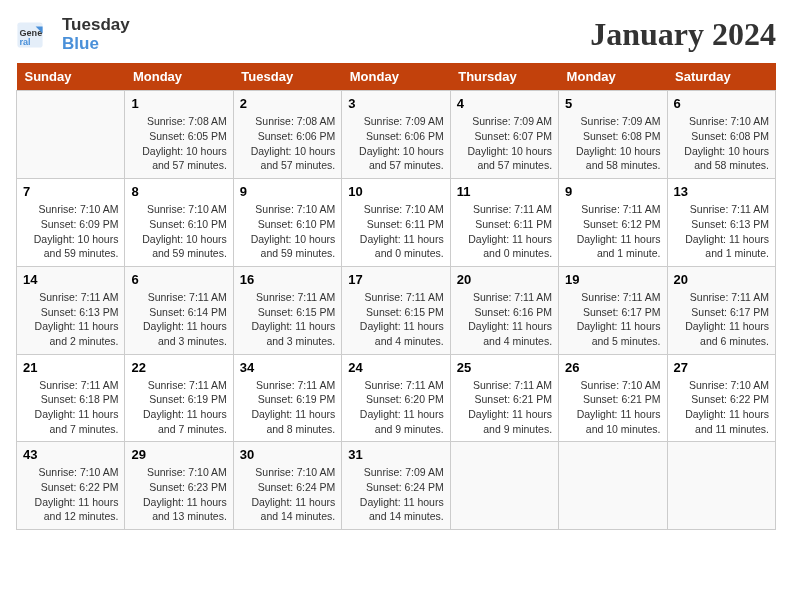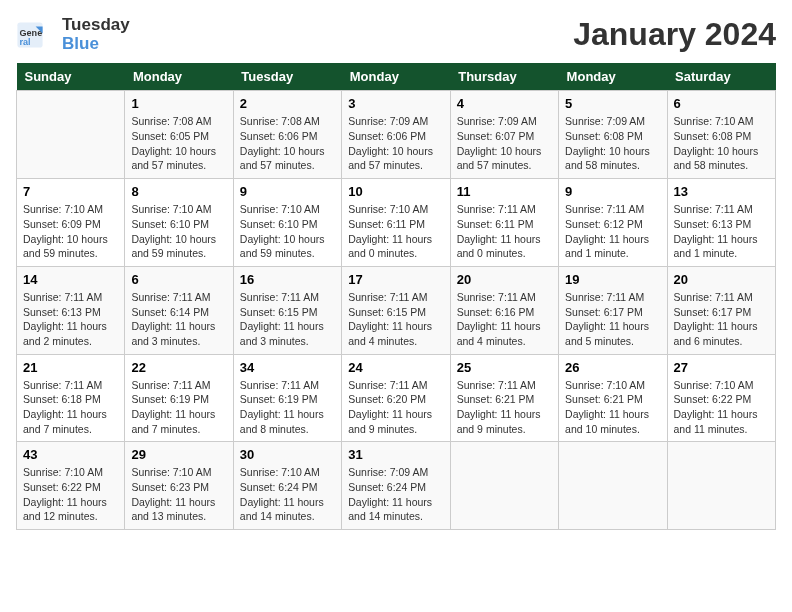--- a/index.html
+++ b/index.html
@@ -20,37 +20,38 @@
       display: flex;
       align-items: center;
       gap: 18px;
     }
     .logo-icon {
       width: 28px;
       height: 28px;
     }
     .title-block {
       text-align: left;
+      font-family: Liberation Serif, serif;
     }
     .main-title {
       font-size: 32px;
       font-weight: bold;
       color: #333;
     }
     .subtitle {
       font-size: 16px;
       color: #555;
     }
     table {
       width: 100%;
       border-collapse: collapse;
       font-size: 11px;
     }
     thead tr th {
-      background-color: #14532d;
+      background-color: #c2410c;
       color: #fff;
       text-align: left;
       padding: 6px 8px;
       font-size: 13px;
       font-weight: bold;
     }
     tbody tr td {
       border: 1px solid #ccc;
       vertical-align: top;
       padding: 5px 6px;
@@ -66,20 +67,21 @@
     .day-number {
       font-weight: bold;
       font-size: 13px;
       margin-bottom: 3px;
       display: block;
     }
     .day-info {
       font-size: 10.5px;
       color: #333;
       line-height: 1.4;
+      text-align: right;
     }
     .empty-cell {
       background-color: #f9f9f9;
     }
   </style>
 </head>
 <body>
 
 <div class="header-area">
   <div class="logo">

